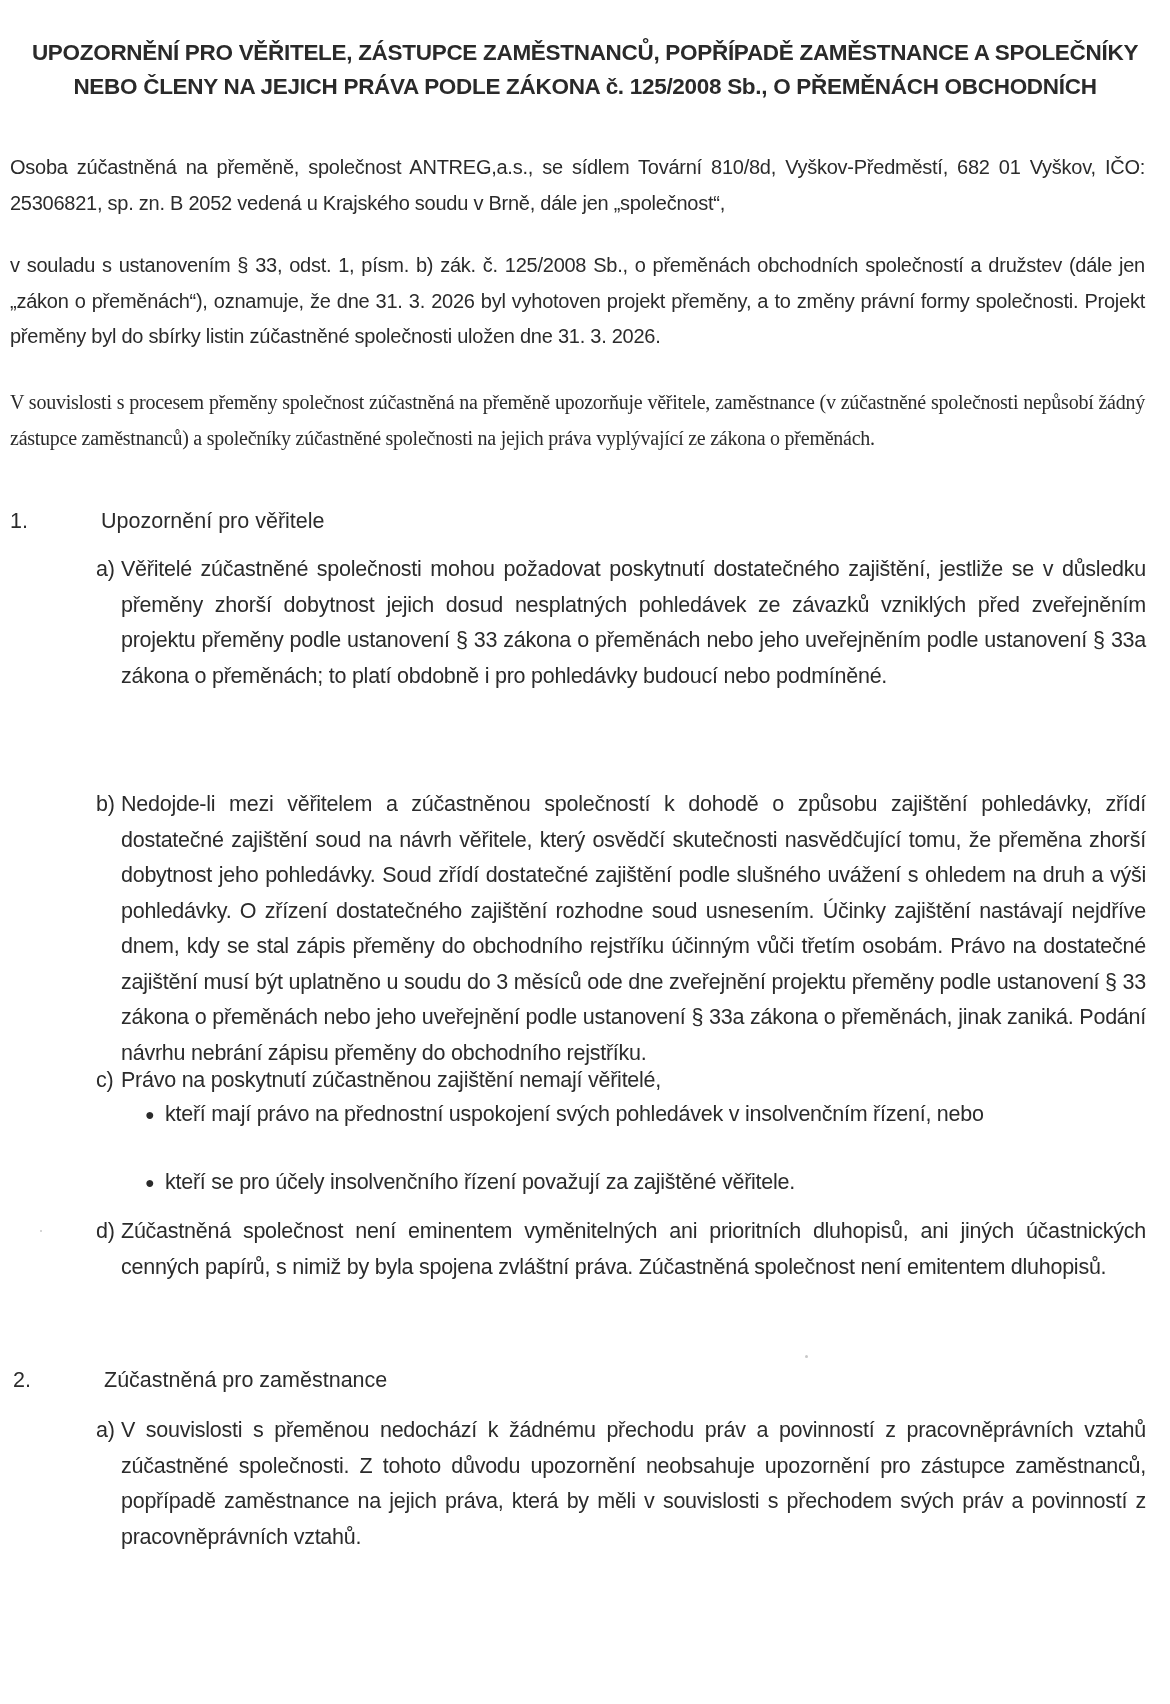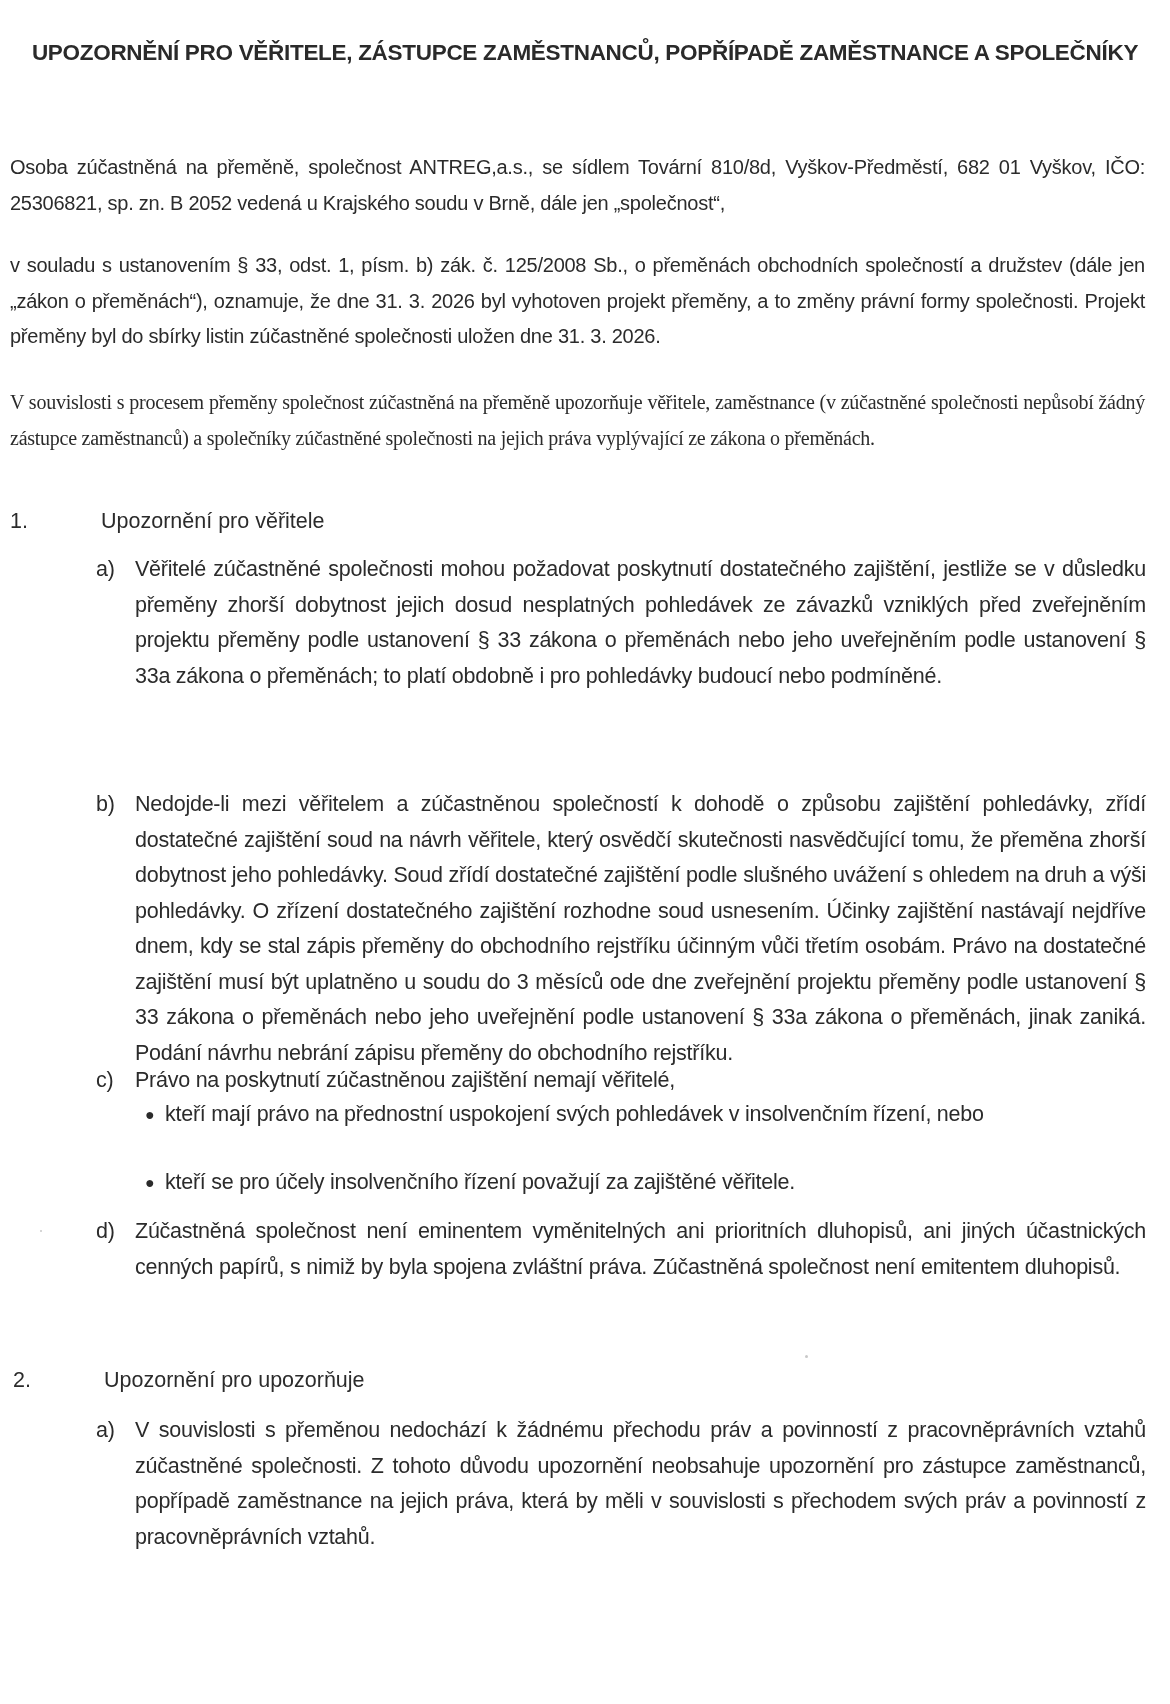--- a/index.html
+++ b/index.html
@@ -22,36 +22,37 @@
     .heading {
       position: absolute; left: 10px; width: 1135px; font-size: 21.5px; line-height: 35px;
     }
     .heading .num { position: absolute; left: 0; top: 0; }
     .heading .txt { position: absolute; left: 91px; top: 0; white-space: nowrap; }
     .item {
       position: absolute; left: 96px; width: 1050px;
       font-size: 21.5px; line-height: 35.5px; letter-spacing: -0.25px;
     }
     .item .letter { position: absolute; left: 0; top: 0; }
-    .item .body { margin-left: 39px; text-align: justify; }
+    .item .body { margin-left: 25px; text-align: justify; }
     .bullet {
       position: absolute; left: 145px; width: 1001px;
       font-size: 21.5px; line-height: 35.5px; letter-spacing: -0.25px;
     }
     .bullet .dot { position: absolute; left: 0; top: 0; font-size: 16px; }
     .bullet .body { margin-left: 20px; text-align: justify; }
     .speck { position: absolute; background: #c8c8c8; border-radius: 50%; }
   </style>
 </head>
 <body>
 
 <div class="page">
 
   <div class="title">
     <div>UPOZORNĚNÍ PRO VĚŘITELE, ZÁSTUPCE ZAMĚSTNANCŮ, POPŘÍPADĚ ZAMĚSTNANCE A SPOLEČNÍKY</div>
+    <div>NEBO ČLENY NA JEJICH PRÁVA PODLE ZÁKONA č. 125/2008 Sb., O PŘEMĚNÁCH OBCHODNÍCH</div>
   </div>
 
   <div class="para" style="top:150px;">Osoba zúčastněná na přeměně, společnost ANTREG,a.s., se sídlem Tovární 810/8d, Vyškov-Předměstí, 682 01 Vyškov, IČO: 25306821, sp. zn. B 2052 vedená u Krajského soudu v Brně, dále jen „společnost“,</div>
 
   <div class="para" style="top:248px;">v souladu s ustanovením § 33, odst. 1, písm. b) zák. č. 125/2008 Sb., o přeměnách obchodních společností a družstev (dále jen „zákon o přeměnách“), oznamuje, že dne 31. 3. 2026 byl vyhotoven projekt přeměny, a to změny právní formy společnosti. Projekt přeměny byl do sbírky listin zúčastněné společnosti uložen dne 31. 3. 2026.</div>
 
   <div class="para" style="top:385px;font-family:Liberation Serif, serif;">V souvislosti s procesem přeměny společnost zúčastněná na přeměně upozorňuje věřitele, zaměstnance (v zúčastněné společnosti nepůsobí žádný zástupce zaměstnanců) a společníky zúčastněné společnosti na jejich práva vyplývající ze zákona o přeměnách.</div>
 
   <div class="heading" style="top:504px;">
     <span class="num">1.</span>
@@ -83,21 +84,21 @@
     <div class="body">kteří se pro účely insolvenčního řízení považují za zajištěné věřitele.</div>
   </div>
 
   <div class="item" style="top:1214px;">
     <span class="letter">d)</span>
     <div class="body">Zúčastněná společnost není eminentem vyměnitelných ani prioritních dluhopisů, ani jiných účastnických cenných papírů, s nimiž by byla spojena zvláštní práva. Zúčastněná společnost není emitentem dluhopisů.</div>
   </div>
 
   <div class="heading" style="top:1363px;">
     <span class="num" style="left:3px;">2.</span>
-    <span class="txt" style="left:94px;">Upozornění pro upozorňuje</span>
+    <span class="txt" style="left:94px;">Zúčastněná pro zaměstnance</span>
   </div>
 
   <div class="item" style="top:1413px;">
     <span class="letter">a)</span>
     <div class="body">V souvislosti s přeměnou nedochází k žádnému přechodu práv a povinností z pracovněprávních vztahů zúčastněné společnosti. Z tohoto důvodu upozornění neobsahuje upozornění pro zástupce zaměstnanců, popřípadě zaměstnance na jejich práva, která by měli v souvislosti s přechodem svých práv a povinností z pracovněprávních vztahů.</div>
   </div>
 
   <div class="speck" style="left:805px;top:1355px;width:3px;height:3px;"></div>
   <div class="speck" style="left:40px;top:1230px;width:2px;height:2px;"></div>
   <div class="speck" style="left:1100px;top:600px;width:2px;height:2px;"></div>

